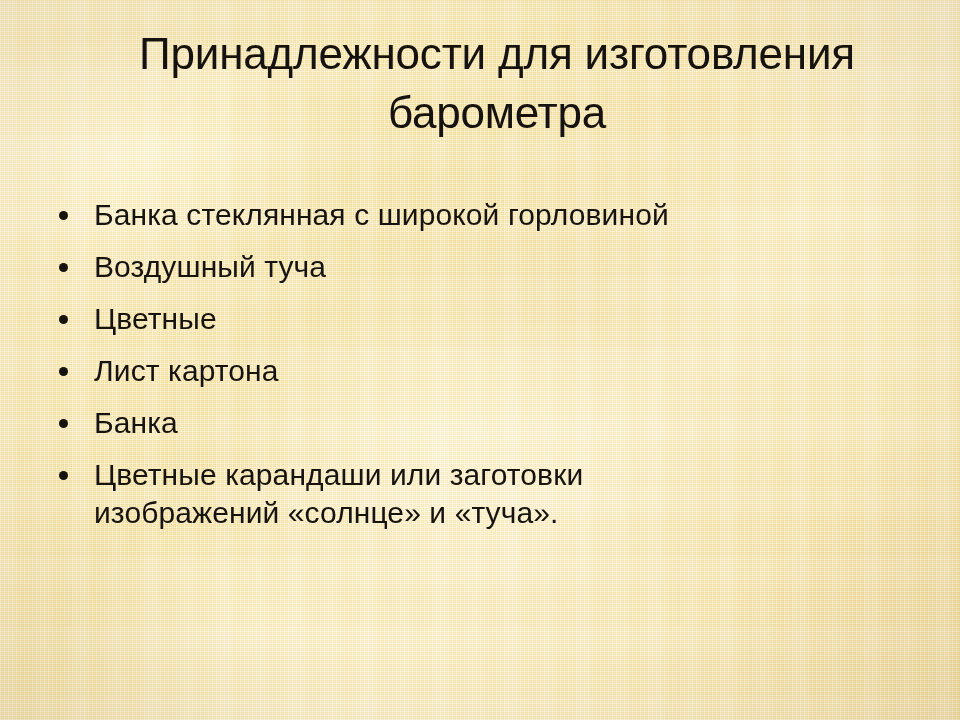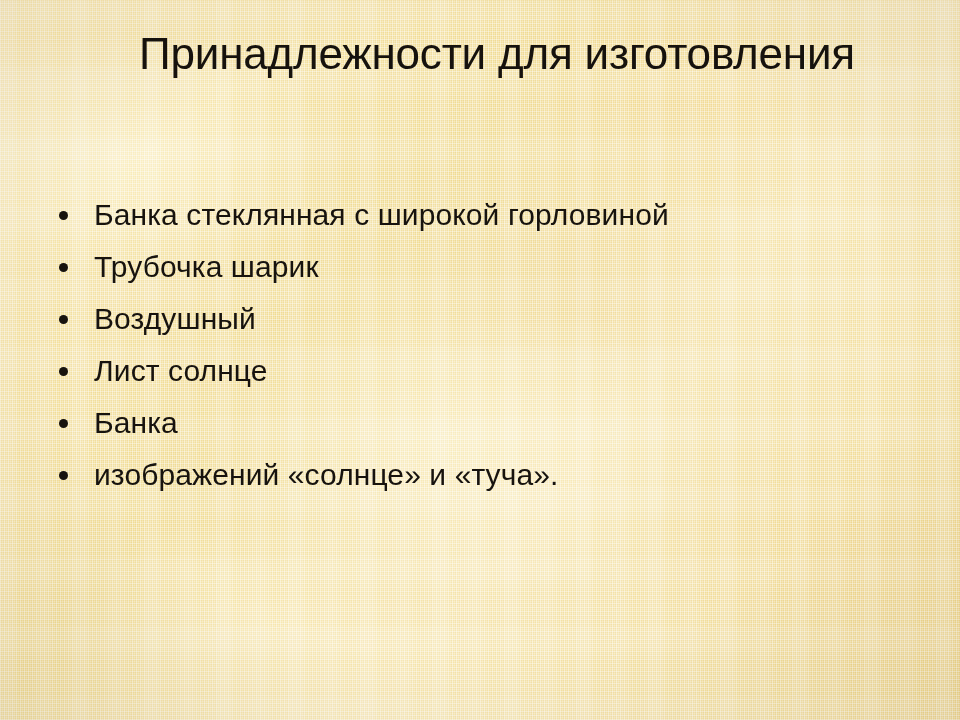--- a/index.html
+++ b/index.html
@@ -165,54 +165,56 @@
 
 <div id="slide">
 
   <div id="slide-bg"></div>
   <div id="slide-vignette"></div>
 
   <div id="content">
 
     <div id="title-block">
       <span class="title-line">Принадлежности для изготовления</span>
+      <span class="title-line">барометра</span>
     </div>
 
     <ul id="bullet-list">
 
       <li class="bullet-item">
         <span class="bullet-dot"></span>
         <span class="bullet-text">Банка стеклянная с широкой горловиной</span>
       </li>
 
       <li class="bullet-item">
         <span class="bullet-dot"></span>
-        <span class="bullet-text">Трубочка шарик</span>
-      </li>
-
-
-      <li class="bullet-item">
-        <span class="bullet-dot"></span>
-        <span class="bullet-text">Воздушный</span>
-      </li>
-
-      <li class="bullet-item">
-        <span class="bullet-dot"></span>
-        <span class="bullet-text">Лист солнце</span>
+        <span class="bullet-text">Воздушный туча</span>
+      </li>
+
+
+      <li class="bullet-item">
+        <span class="bullet-dot"></span>
+        <span class="bullet-text">Цветные</span>
+      </li>
+
+      <li class="bullet-item">
+        <span class="bullet-dot"></span>
+        <span class="bullet-text">Лист картона</span>
       </li>
 
       <li class="bullet-item">
         <span class="bullet-dot"></span>
         <span class="bullet-text">Банка</span>
       </li>
 
 
       <li class="bullet-item">
         <span class="bullet-dot"></span>
         <span class="bullet-text">
+          <span class="wrap-line">Цветные карандаши или заготовки</span>
           <span class="wrap-line">изображений «солнце» и «туча».</span>
         </span>
       </li>
 
     </ul>
 
   </div>
 </div>
 
 </body></html>

